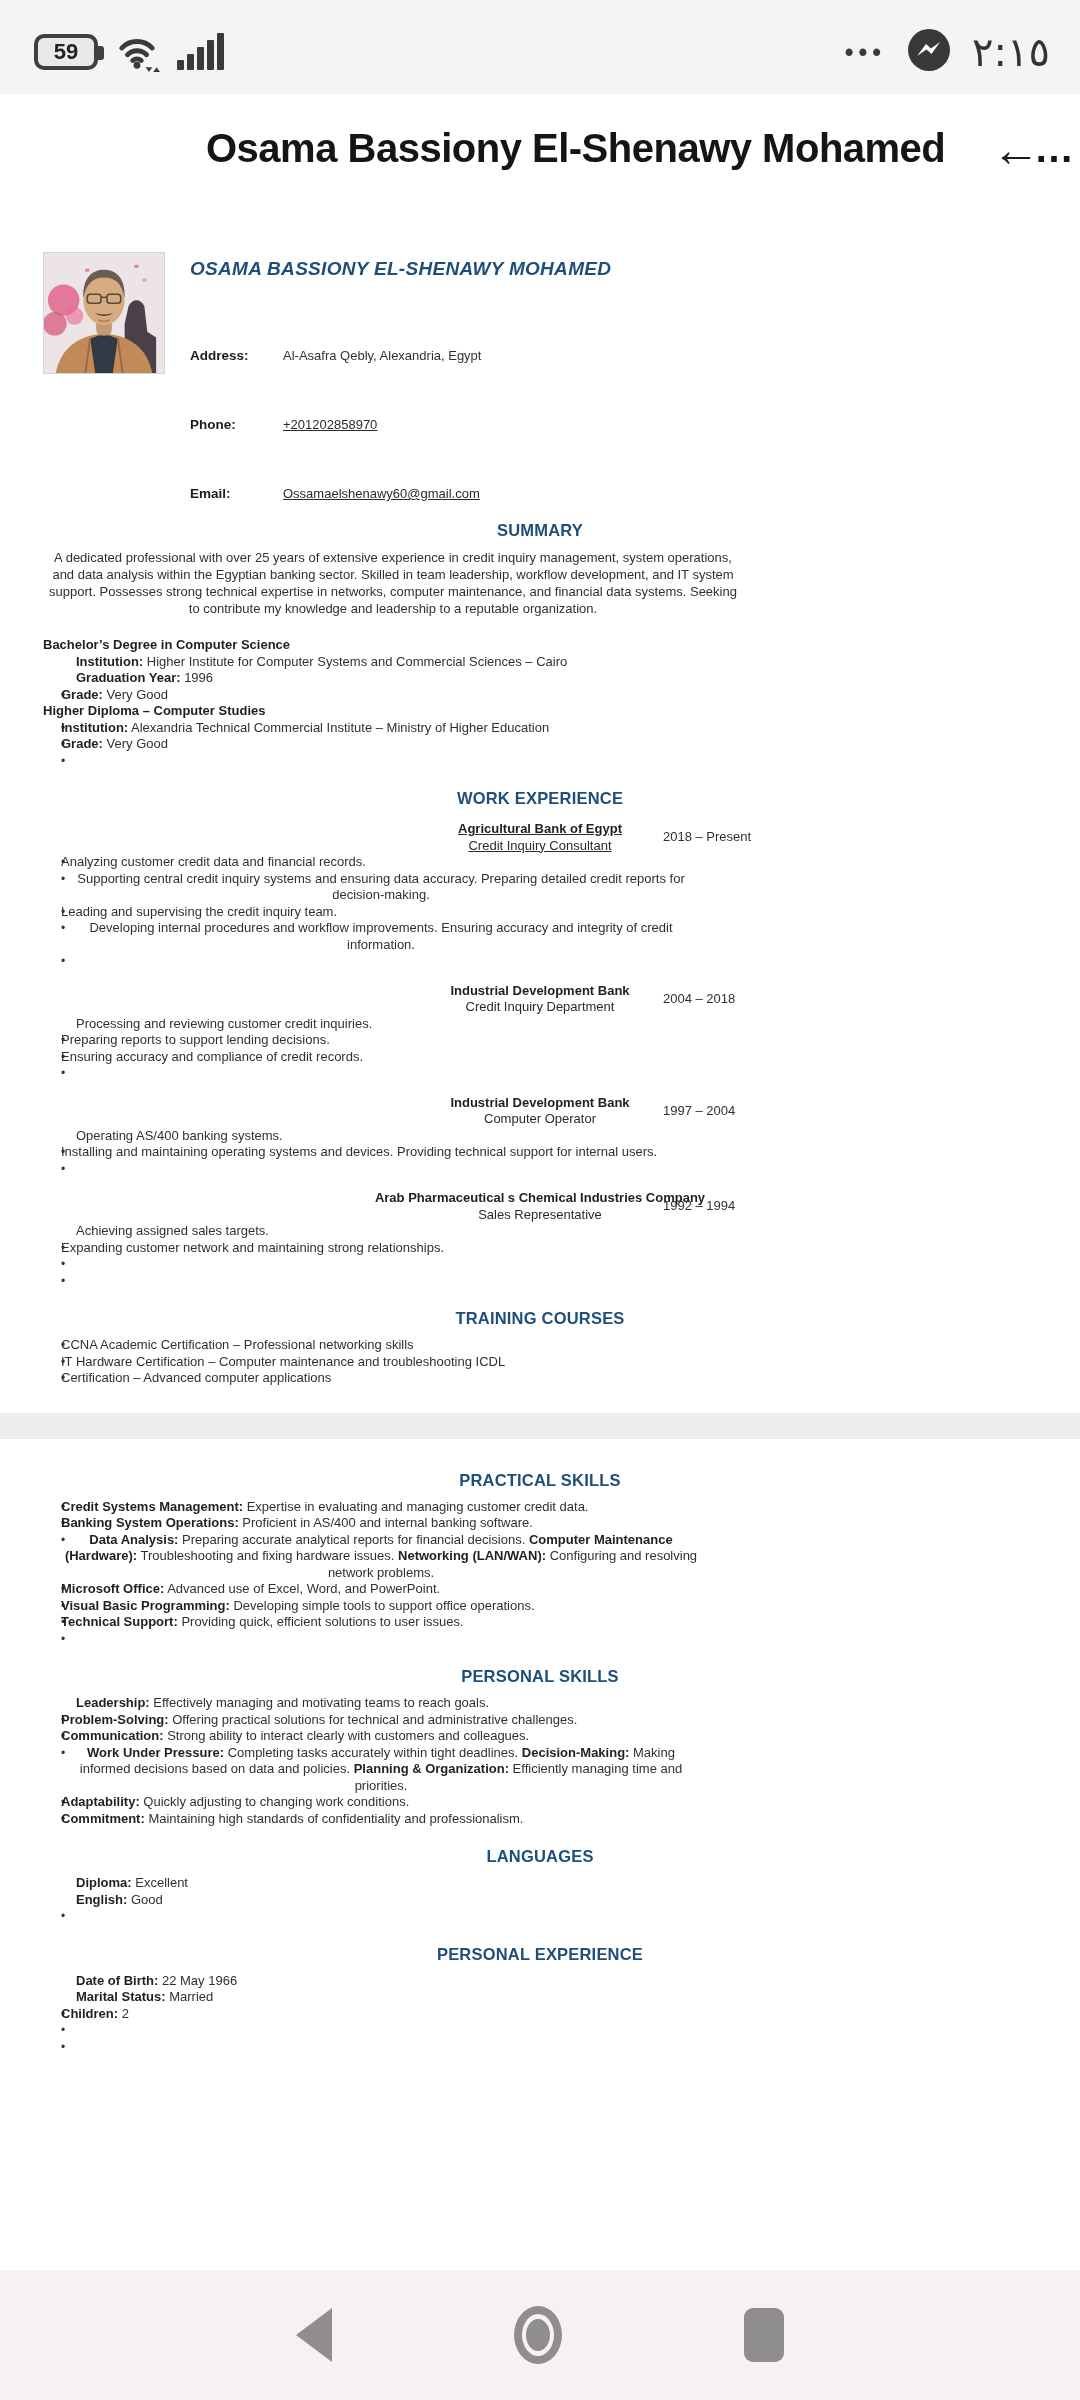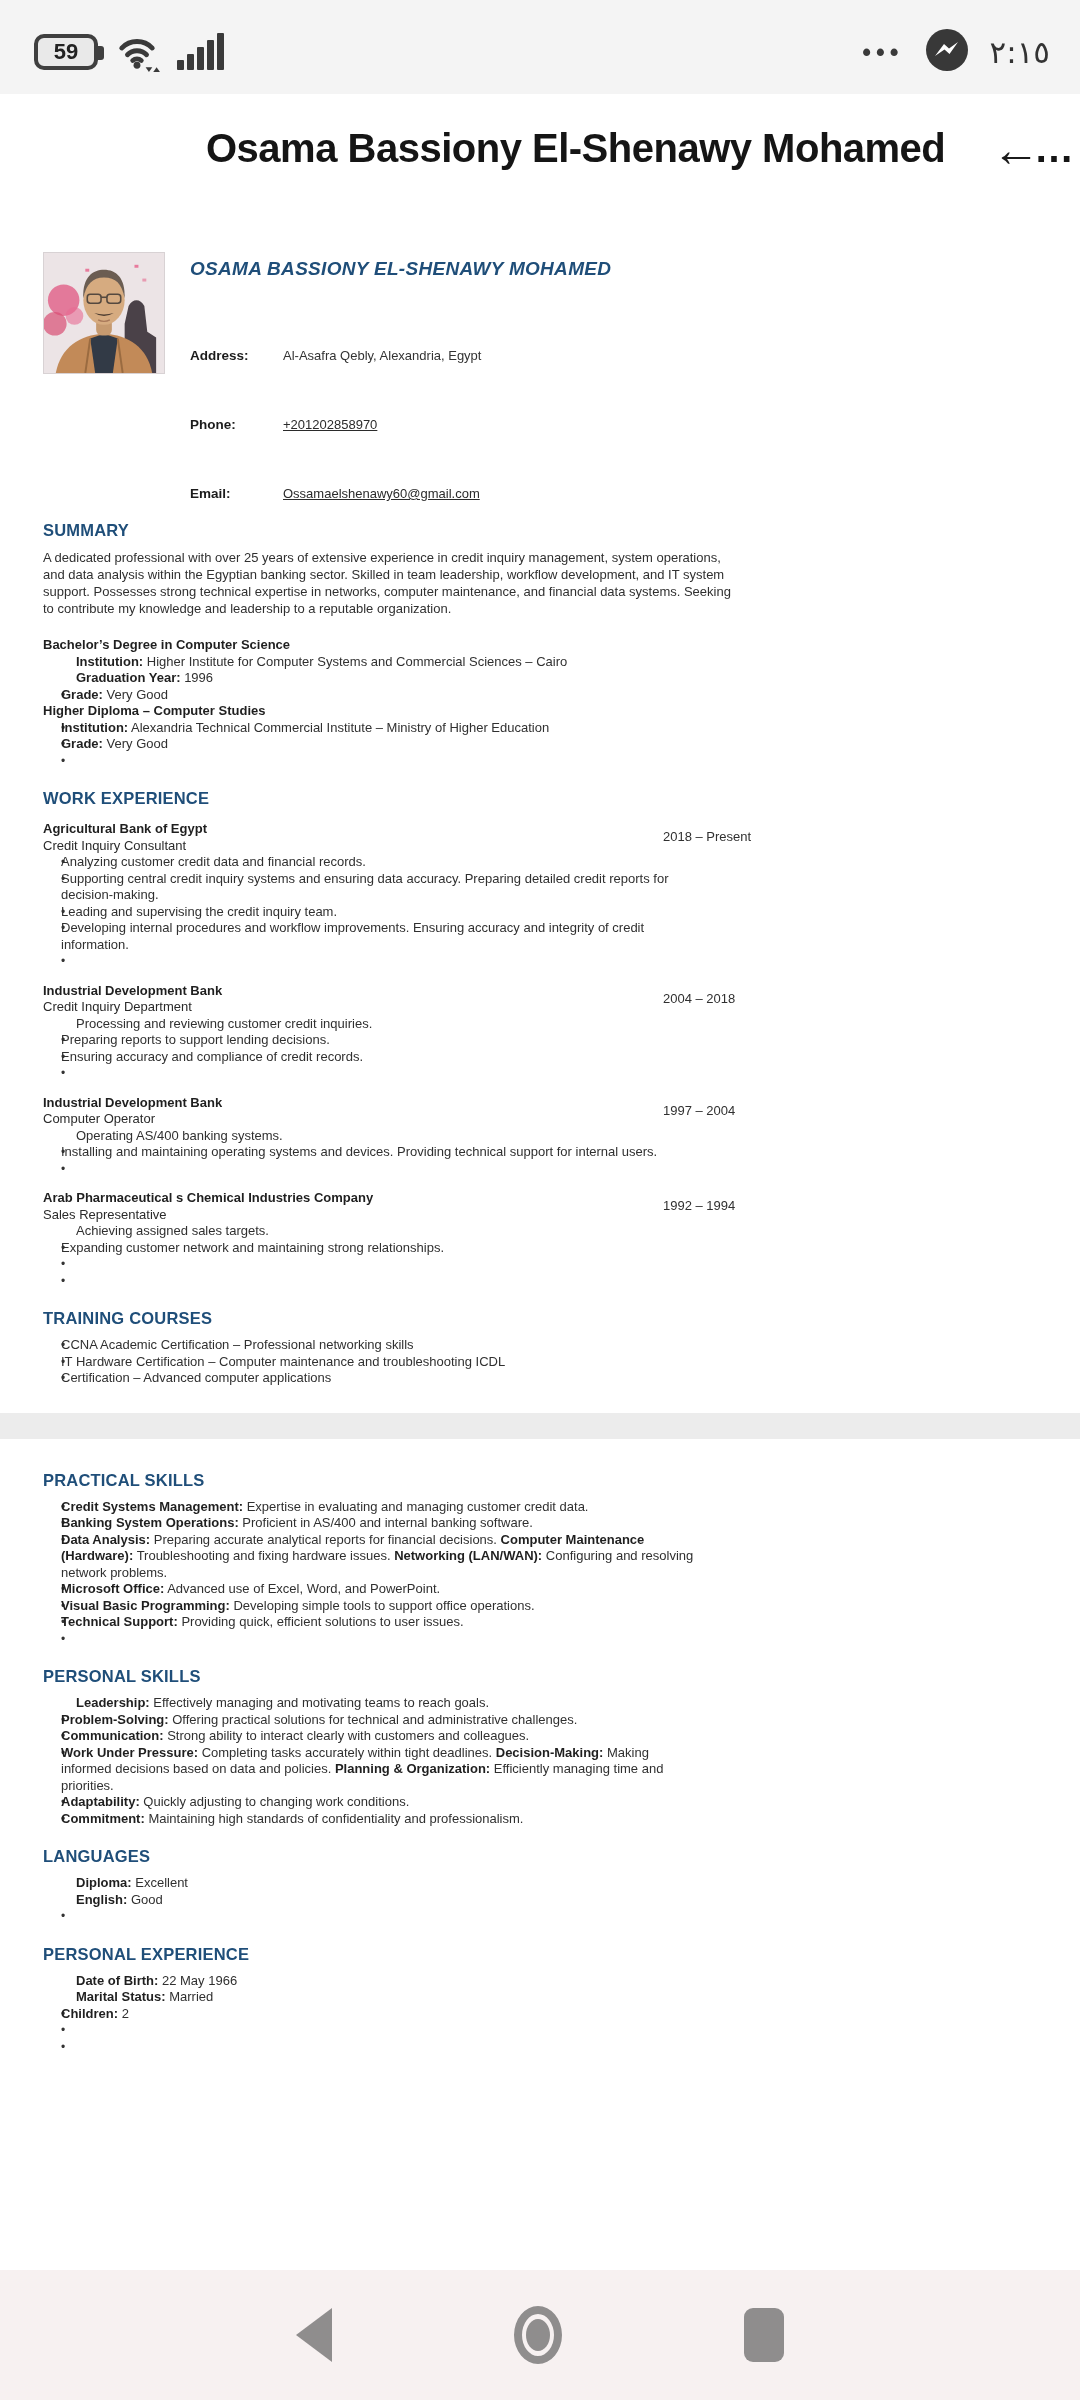--- a/index.html
+++ b/index.html
@@ -13,57 +13,57 @@
               justify-content:space-between;padding:10px 30px 0 34px;}
   .sb-left,.sb-right{display:flex;align-items:center;}
   .sb-left{gap:16px;}
   .sb-right{gap:20px;}
   .battery{position:relative;width:64px;height:36px;border:4px solid #3f3f3f;border-radius:10px;
            background:#e9e9e9;display:flex;align-items:center;justify-content:center;
            font-size:22px;font-weight:700;color:#222;text-align:center;}
   .battery::after{content:"";position:absolute;right:-10px;top:8px;width:6px;height:14px;
                   background:#3f3f3f;border-radius:0 3px 3px 0;}
   .sb-dots{font-size:25px;letter-spacing:5px;color:var(--icon);font-weight:700;line-height:1;}
-  .sb-time{font-size:31px;color:#333;font-family:"DejaVu Sans",sans-serif;text-align:right;}
+  .sb-time{font-size:40px;color:#333;font-family:"DejaVu Sans",sans-serif;text-align:right;}
 
   
   .doc-title-row{position:relative;margin-top:32px;height:58px;white-space:nowrap;
                  overflow:hidden;padding-left:206px;}
   .doc-title{font-size:40px;font-weight:700;color:#151515;letter-spacing:-0.5px;}
   .back-arrow{position:absolute;right:40px;top:-4px;font-size:48px;font-weight:700;color:#1b1b1b;}
   .title-ellipsis{position:absolute;right:6px;top:0;font-size:40px;font-weight:700;color:#151515;}
 
   
   .resume{padding:0 43px;}
   .resume-header{margin-top:68px;display:flex;gap:25px;}
   .photo{width:122px;height:122px;flex:none;border:1px solid #d8d2d4;background:#ece4e6;}
   .id-block{padding-top:6px;}
   .person-name{font-size:19px;font-weight:700;font-style:italic;color:var(--h);letter-spacing:.3px;}
   .contact-grid{margin-top:24px;display:grid;grid-template-columns:93px auto;row-gap:10px;
                 font-size:13px;align-items:baseline;}
   .contact-label{font-weight:700;color:#1c1c1c;font-size:13.5px;}
   .contact-value{color:#333;margin-top:44px;}
   .contact-value.link{text-decoration:underline;color:#2b2b2b;cursor:pointer;}
 
-  section{margin-top:20px;}
+  section{margin-top:20px;text-align:center;}
   .section-heading{font-size:16.5px;font-weight:700;color:var(--h);margin:0 0 9px;letter-spacing:.2px;}
   .para{font-size:13px;line-height:17px;max-width:700px;margin:0;color:#303030;}
 
   .line{display:flex;font-size:13px;line-height:16.5px;min-height:16.5px;color:#303030;}
   .line .dot{flex:none;width:15px;padding-left:18px;font-size:12px;color:#333;}
   .line.indent{padding-left:33px;}
   .line-text{max-width:640px;}
   .line.bold-title{font-weight:700;color:#1f1f1f;}
   b{color:#1f1f1f;}
 
   .job{position:relative;margin-top:13px;}
   .job-company{font-size:13px;font-weight:700;line-height:16.5px;color:#1f1f1f;}
   .job-role{font-size:13px;line-height:16.5px;}
   .job-date{position:absolute;left:620px;top:8px;font-size:13px;color:#303030;}
-  section[data-sec="work"] .job:first-of-type{}
+  section[data-sec="work"] .job:first-of-type{text-decoration:underline;}
 
   .page-divider{height:26px;background:#ececec;margin:26px -43px 32px;}
 
   
   .nav-bar{position:absolute;bottom:0;left:0;width:100%;height:130px;background:#f7f1f1;
            display:flex;align-items:center;justify-content:center;gap:182px;}
   .nav-back{width:0;height:0;border-top:27px solid transparent;border-bottom:27px solid transparent;
             border-right:36px solid var(--nav-icon);cursor:pointer;}
   .nav-home{width:48px;height:58px;border:8px solid var(--nav-icon);border-radius:50%;
             display:flex;align-items:center;justify-content:center;cursor:pointer;}

